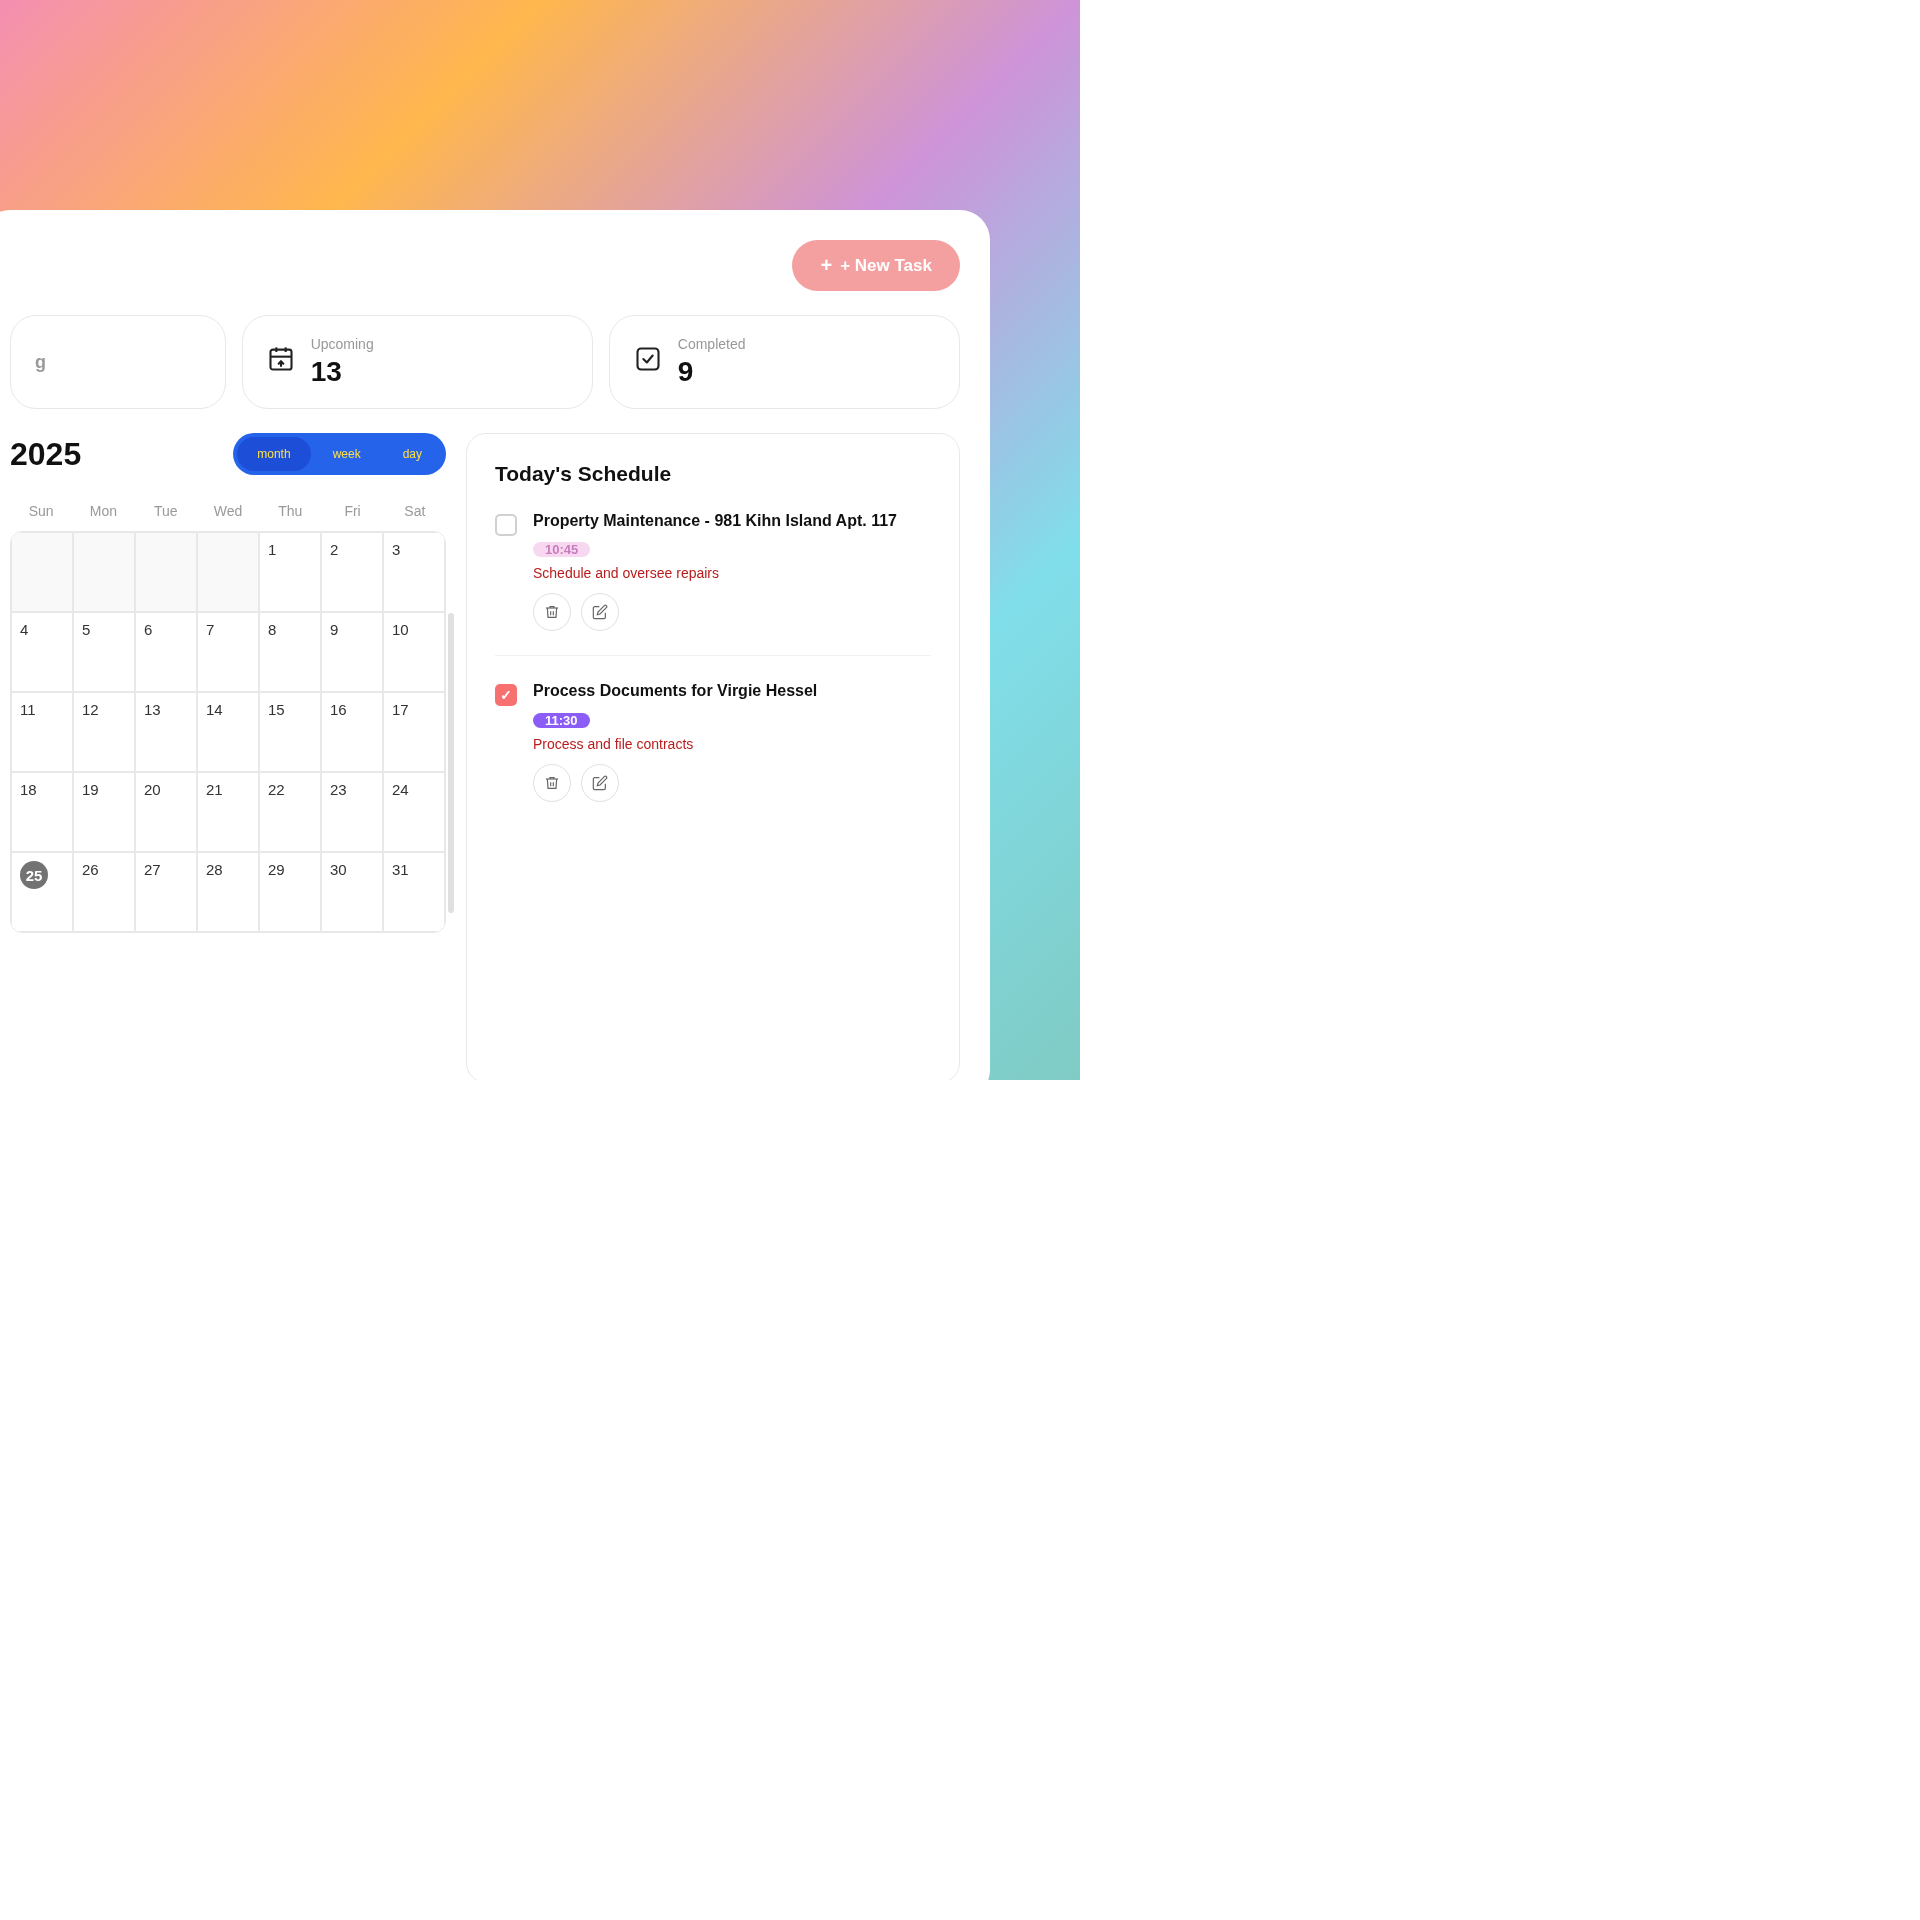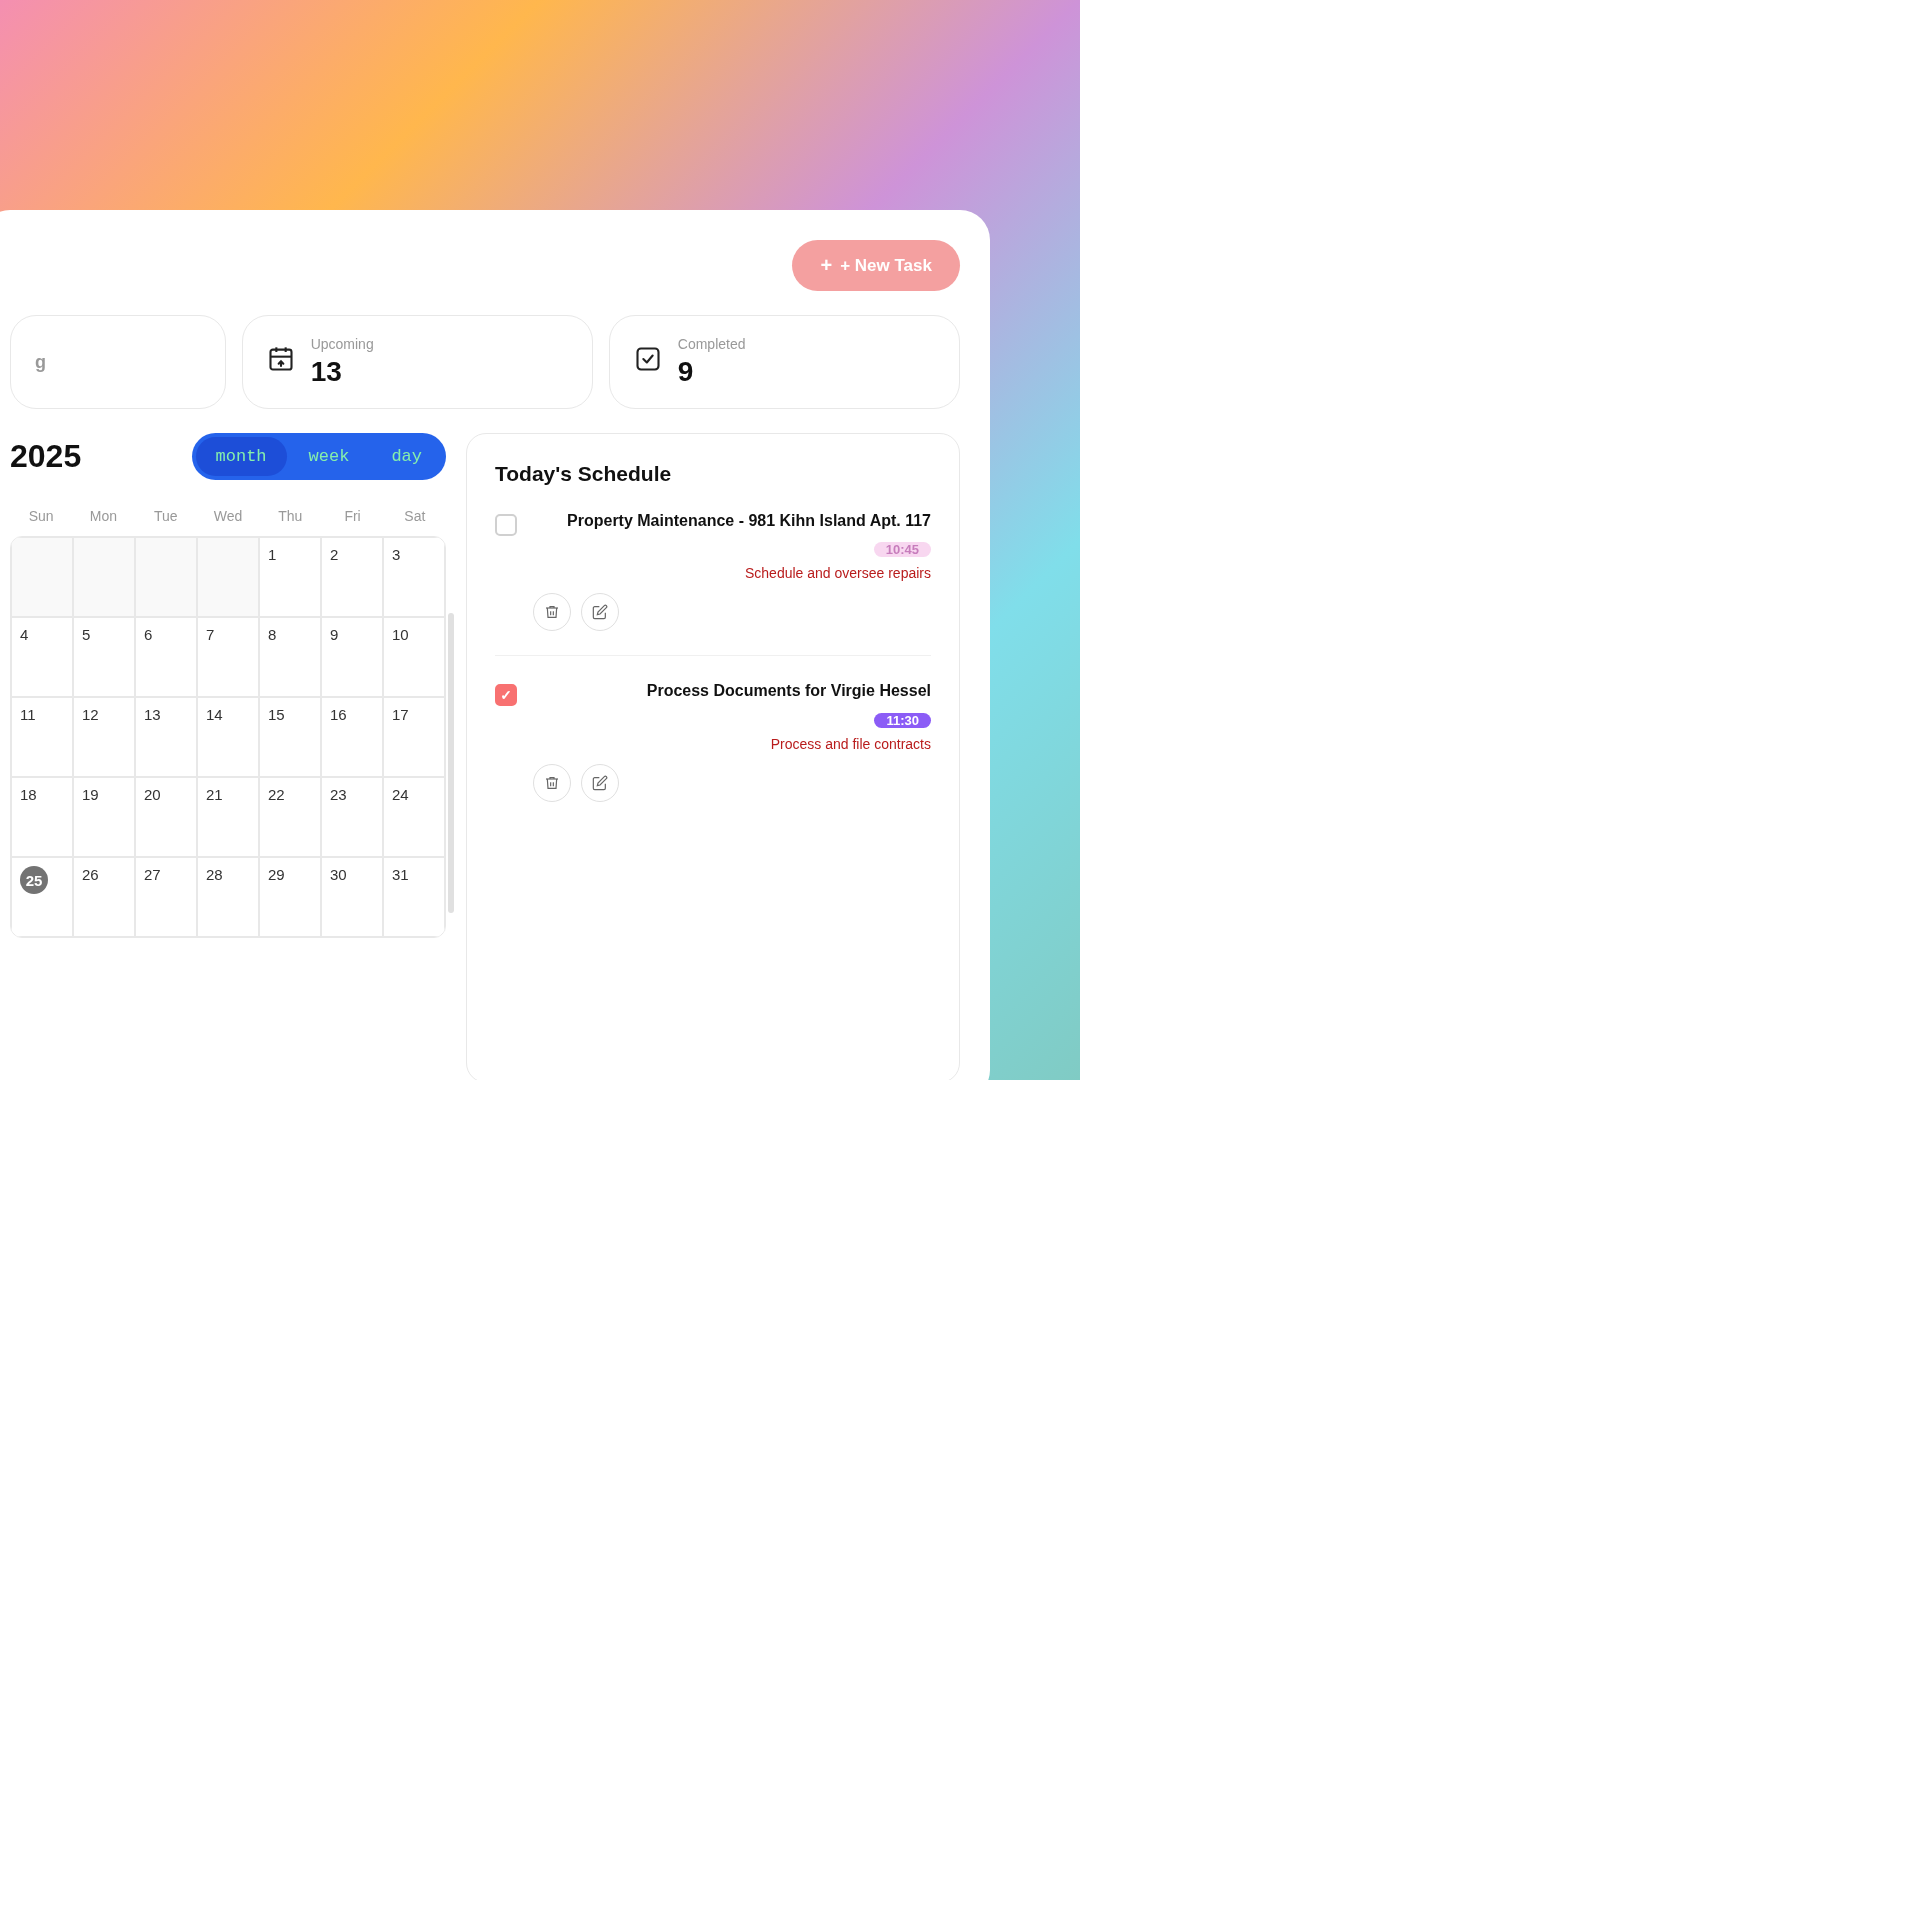--- a/index.html
+++ b/index.html
@@ -125,26 +125,25 @@
       border-radius: 50px;
       overflow: hidden;
       padding: 4px;
       gap: 2px;
     }
 
     .view-btn {
       padding: 10px 20px;
       border: none;
       background: transparent;
-      color: #86efac;
-      font-size: 17px;
+      color: #fde047;
+      font-size: 12px;
       cursor: pointer;
       border-radius: 50px;
       font-weight: 500;
-      font-family: Liberation Mono, monospace;
     }
 
     .view-btn.active {
       background: #1d4ed8;
     }
 
     
     .calendar-grid {
       width: 100%;
     }
@@ -255,21 +254,20 @@
 
     .task-checkbox.checked::after {
       content: '✓';
       color: #fff;
       font-size: 14px;
       font-weight: 700;
     }
 
     .task-content {
       flex: 1;
-      text-align: right;
     }
 
     .task-title {
       font-size: 16px;
       font-weight: 700;
       color: #111;
       margin-bottom: 8px;
       line-height: 1.4;
     }
 

